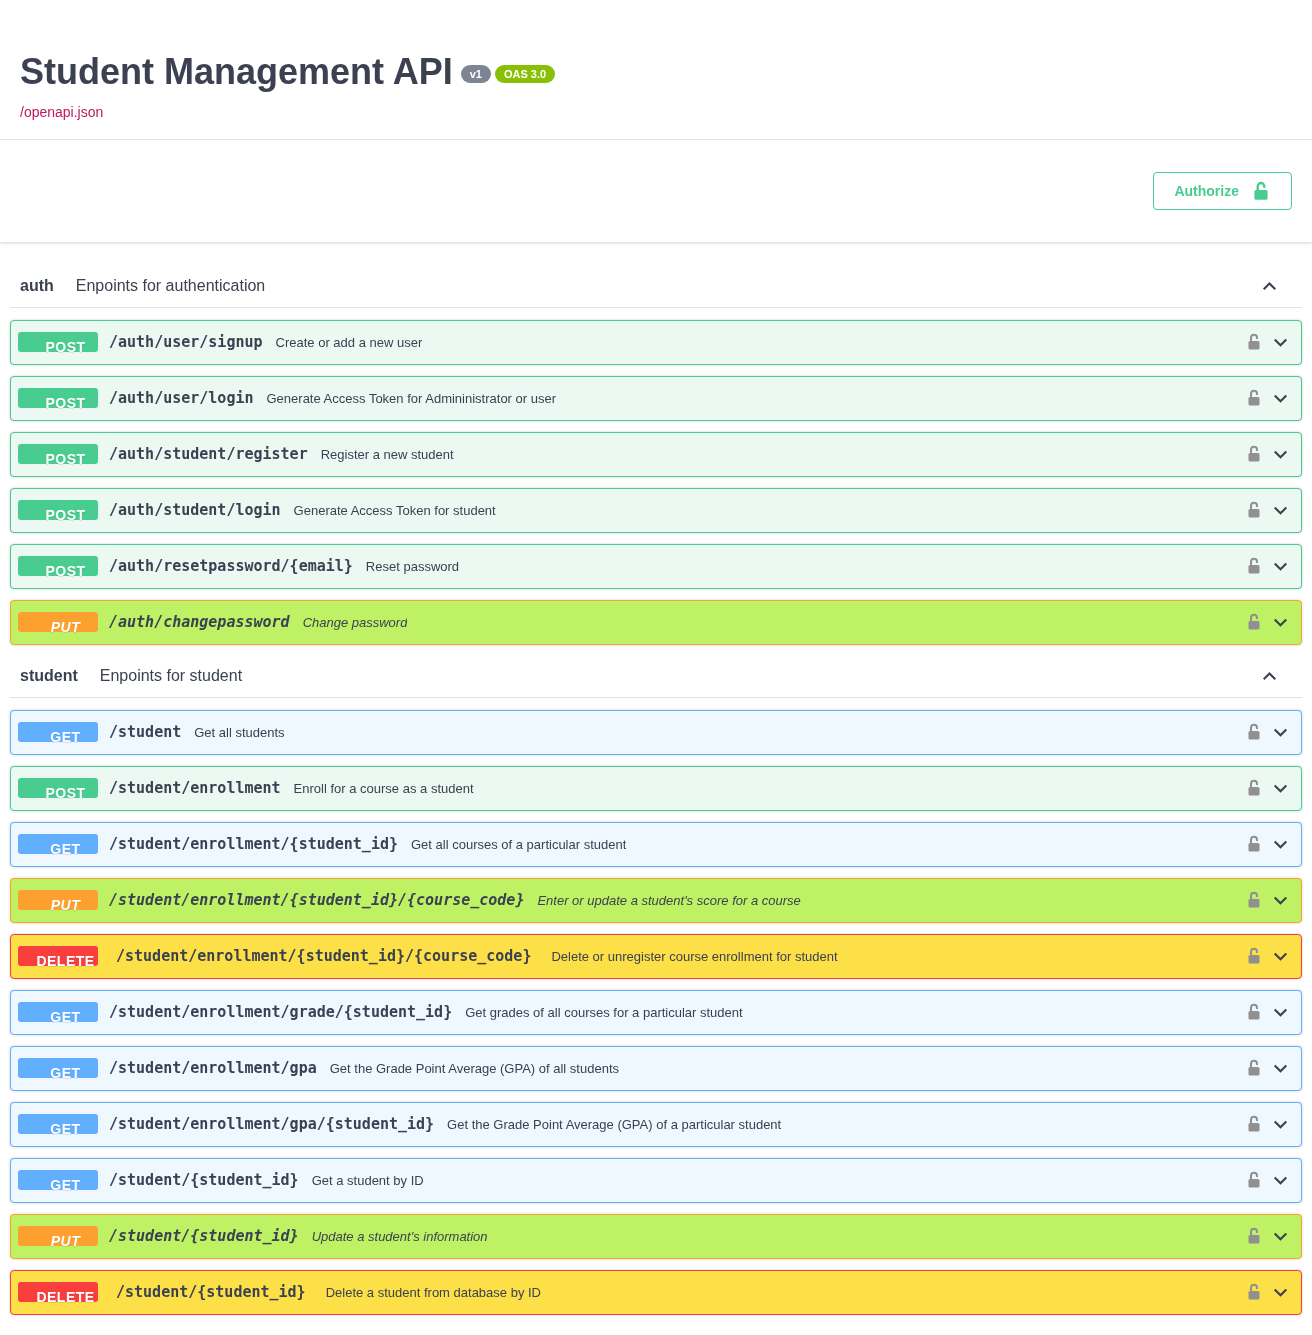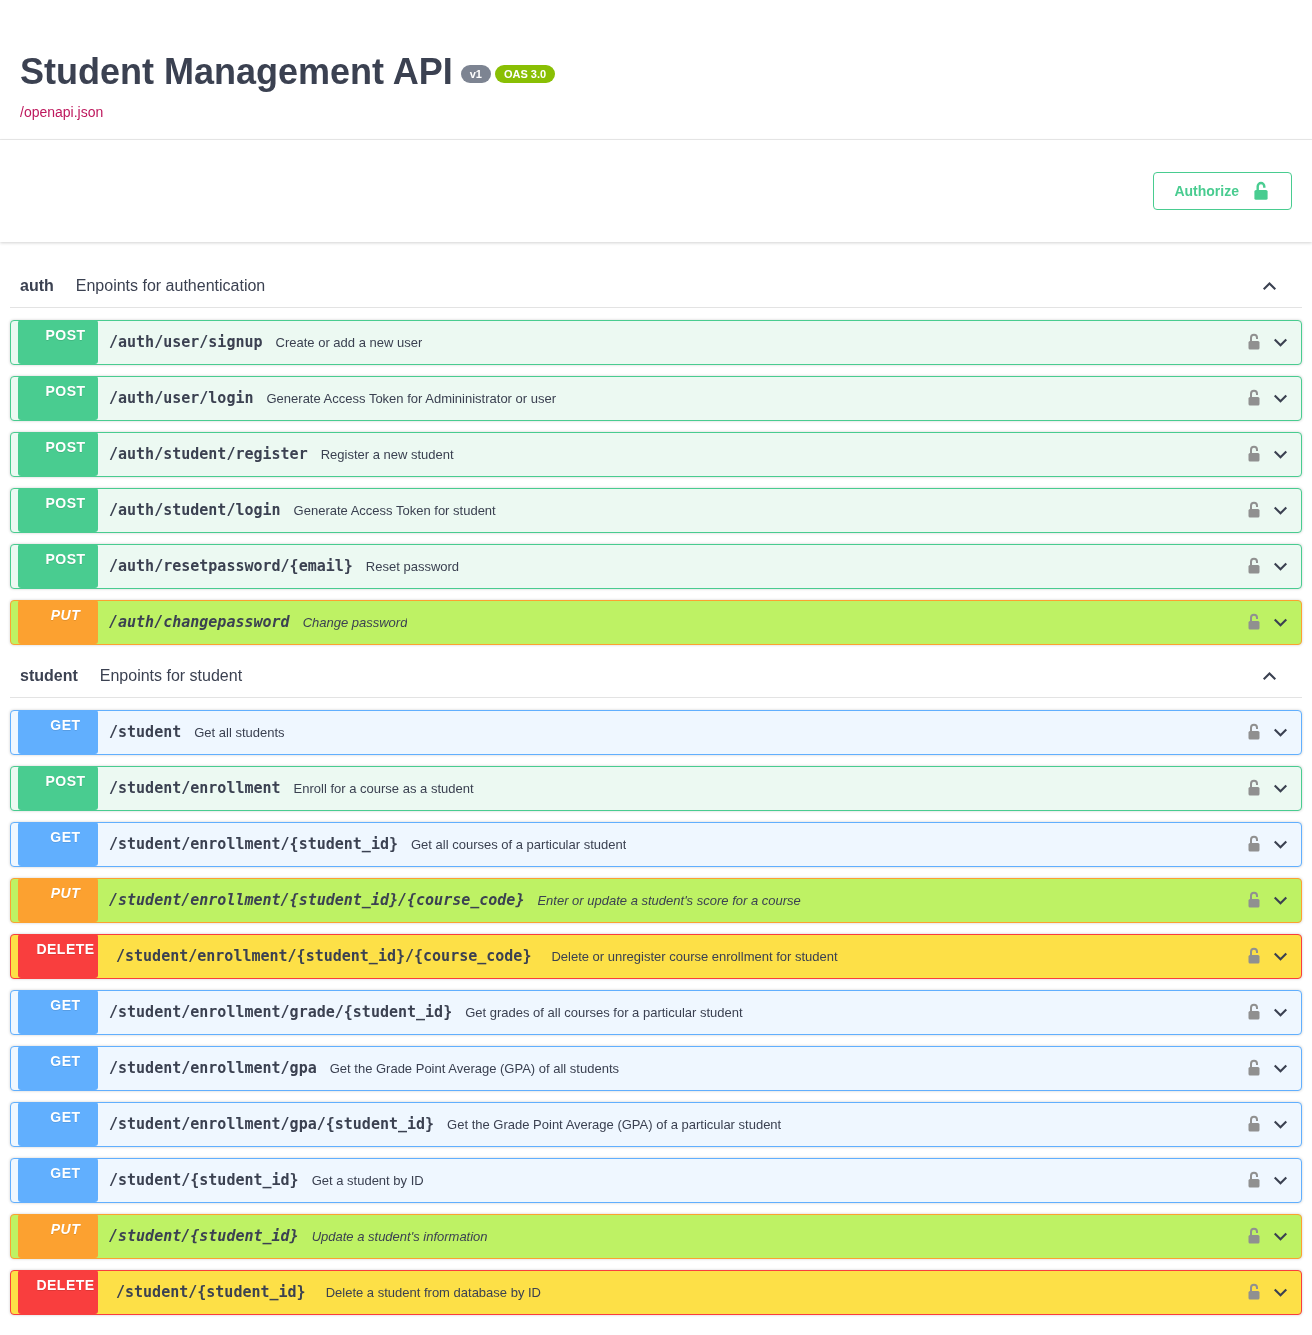--- a/index.html
+++ b/index.html
@@ -105,21 +105,21 @@
     padding: 0 10px 0 7px;
     cursor: pointer;
   }
   .op-get    { background: #eff7ff; border-color: #61affe; }
   .op-post   { background: #ecf9f2; border-color: #49cc90; }
   .op-put    { background: #bef264; border-color: #fca130; font-style: italic; }
   .op-delete { background: #fde047; border-color: #f93e3e; gap: 7px; }
 
   .method-badge {
     width: 80px;
-    height: 44px;
+    height: 20px;
     line-height: 30px;
     text-align: center;
     border-radius: 3px;
     color: #fff;
     font-size: 14px;
     font-weight: 700;
     letter-spacing: .5px;
     text-shadow: 0 1px 0 rgba(0,0,0,.1);
     flex: 0 0 auto;
     padding-left: 15px;

